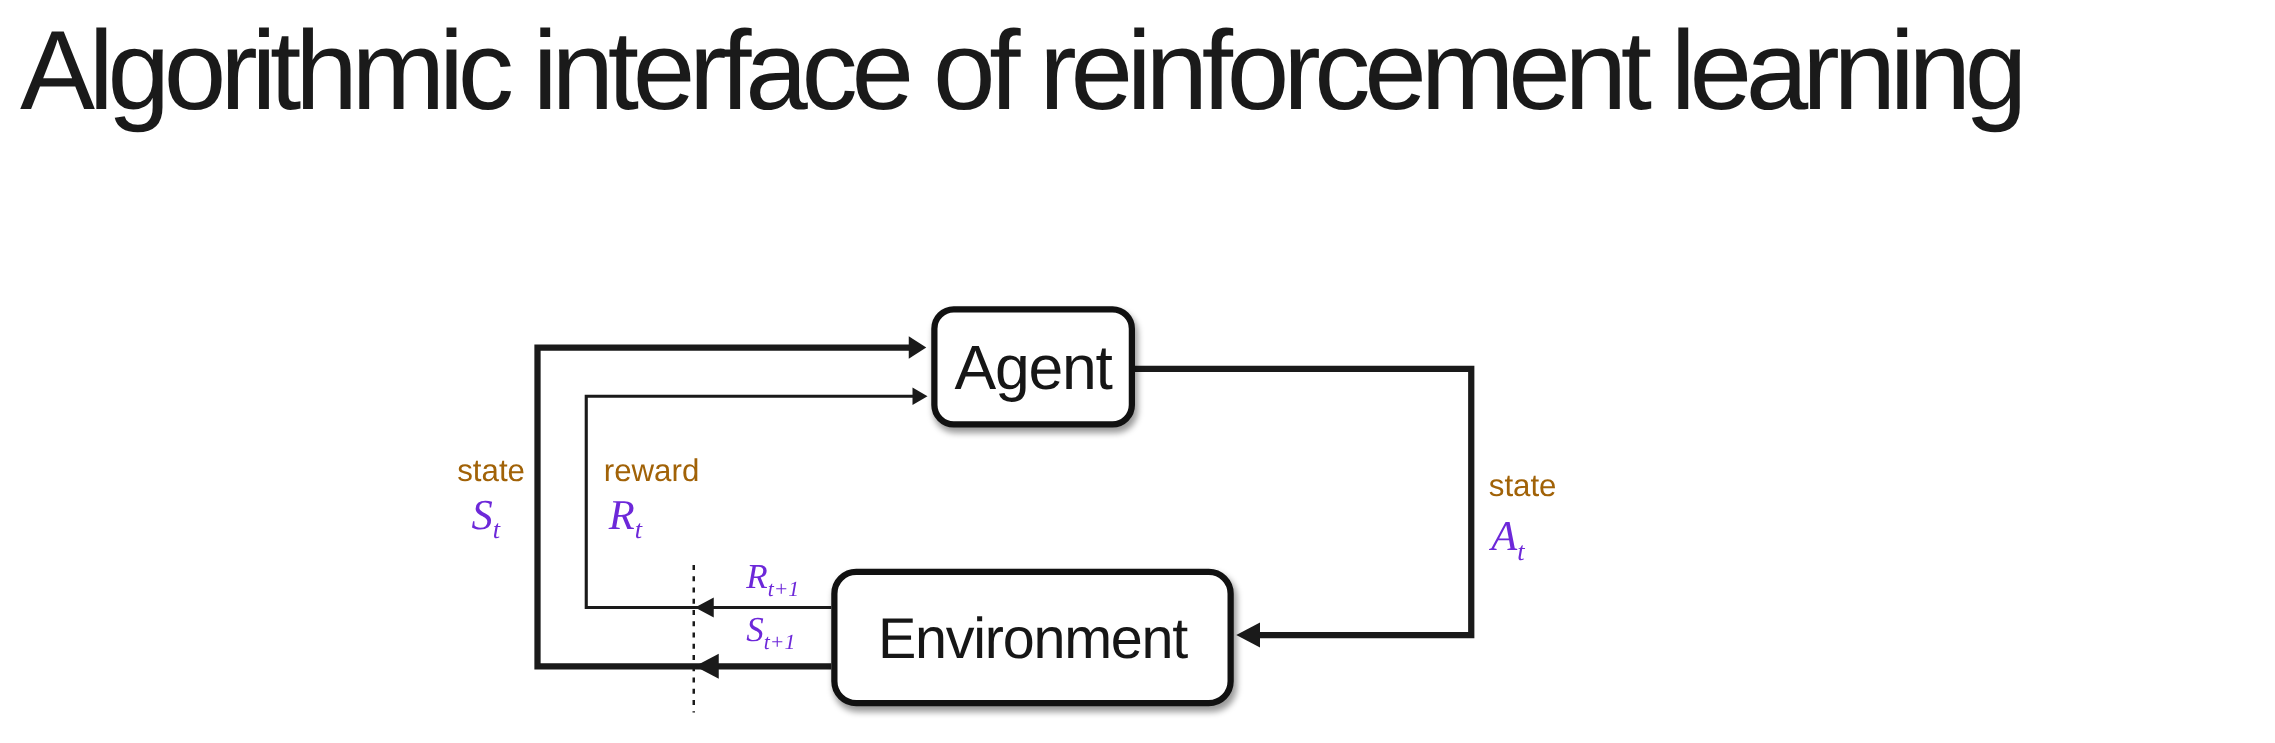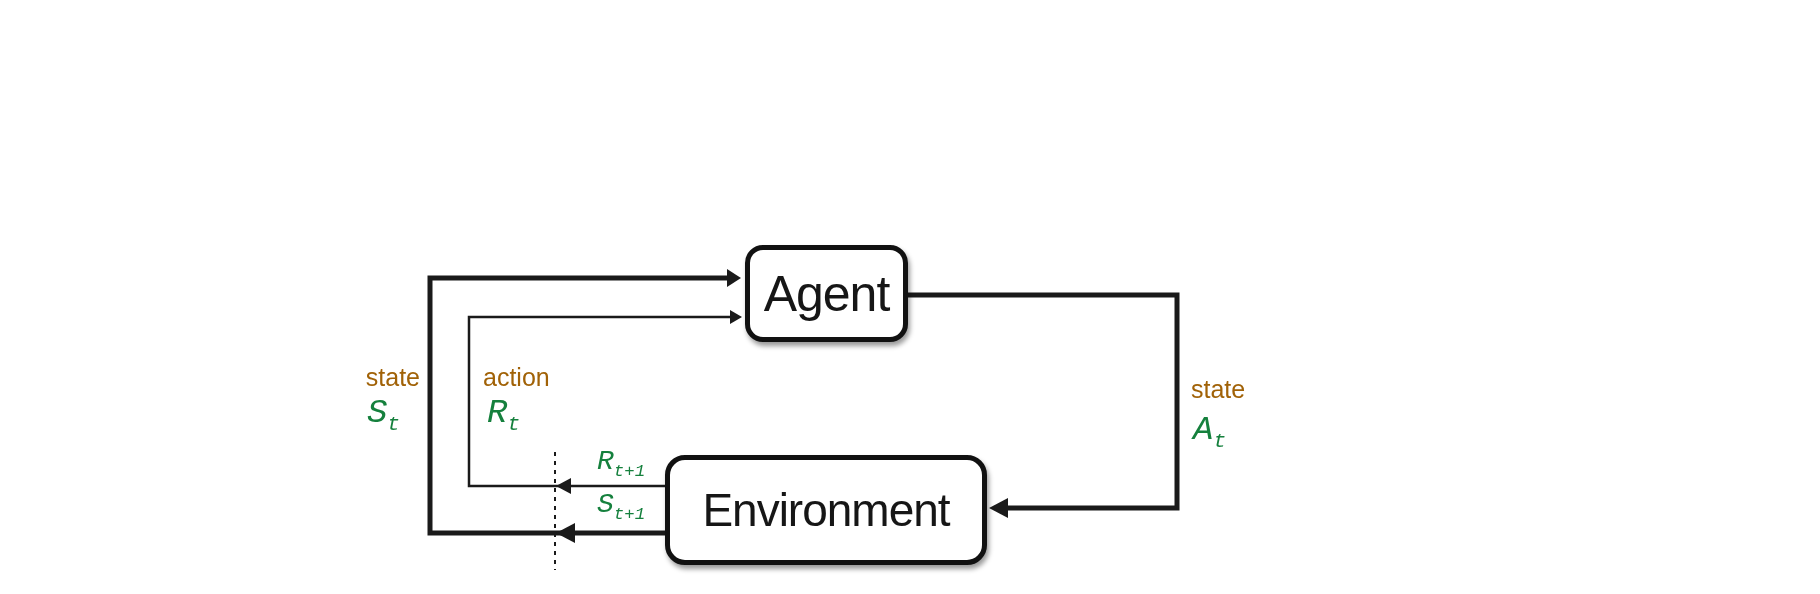--- a/index.html
+++ b/index.html
@@ -27,33 +27,34 @@
     color:#161616; letter-spacing:-1px;
   }
   .node-agent { left:745px; top:245px; width:163px; height:97px;
     border-radius:18px; font-size:50px; }
   .node-environment { left:665px; top:455px; width:322px; height:110px;
     border-radius:20px; font-size:46px; }
   .lbl {
     position:absolute; line-height:1.15; font-size:25px; color:#a16207;
   }
   .math {
-    position:absolute; line-height:1; font-family:Liberation Mono, monospace;
-    font-style:italic; color:#15803d;
+    position:absolute; line-height:1; font-family:Liberation Serif, serif;
+    font-style:italic; color:#6d28d9;
   }
   .math-lg { font-size:34px; }
   .math-sm { font-size:28px; }
   .math sub { font-size:0.62em; font-style:italic; line-height:0; }
   .ra { text-align:right; }
 </style>
 </head>
 <body>
 
 <div class="canvas">
 
+  <div class="slide-title">Algorithmic interface of reinforcement learning</div>
 
   <svg class="wires" width="1820" height="594" viewBox="0 0 1820 594">
 
     <path class="wire thick" d="M 665 533 H 430 V 278 H 732"></path>
     <polygon class="head" points="741,278 727,269 727,287"></polygon>
     <polygon class="head" points="556,533 575,523 575,543"></polygon>
 
     <path class="wire thin" d="M 665 486 H 469 V 317 H 735"></path>
     <polygon class="head" points="742,317 730,310 730,324"></polygon>
     <polygon class="head" points="556,486 571,478 571,494"></polygon>
@@ -67,21 +68,21 @@
   <div class="node node-environment">
     <span>Environment</span>
   </div>
   <div class="node node-agent">
     <span>Agent</span>
   </div>
 
   <div class="lbl ra" style="left:330px; top:363px; width:90px;">state</div>
   <div class="math math-lg ra" style="left:330px; top:396px; width:70px;"><span>S</span><sub>t</sub></div>
 
-  <div class="lbl" style="left:483px; top:363px;">action</div>
+  <div class="lbl" style="left:483px; top:363px;">reward</div>
   <div class="math math-lg" style="left:487px; top:396px;"><span>R</span><sub>t</sub></div>
 
   <div class="math math-sm" style="left:597px; top:448px;"><span>R</span><sub>t+1</sub></div>
 
   <div class="math math-sm" style="left:597px; top:491px;"><span>S</span><sub>t+1</sub></div>
 
   <div class="lbl" style="left:1191px; top:375px;">state</div>
   <div class="math math-lg" style="left:1193px; top:413px;"><span>A</span><sub>t</sub></div>
 
 </div>

